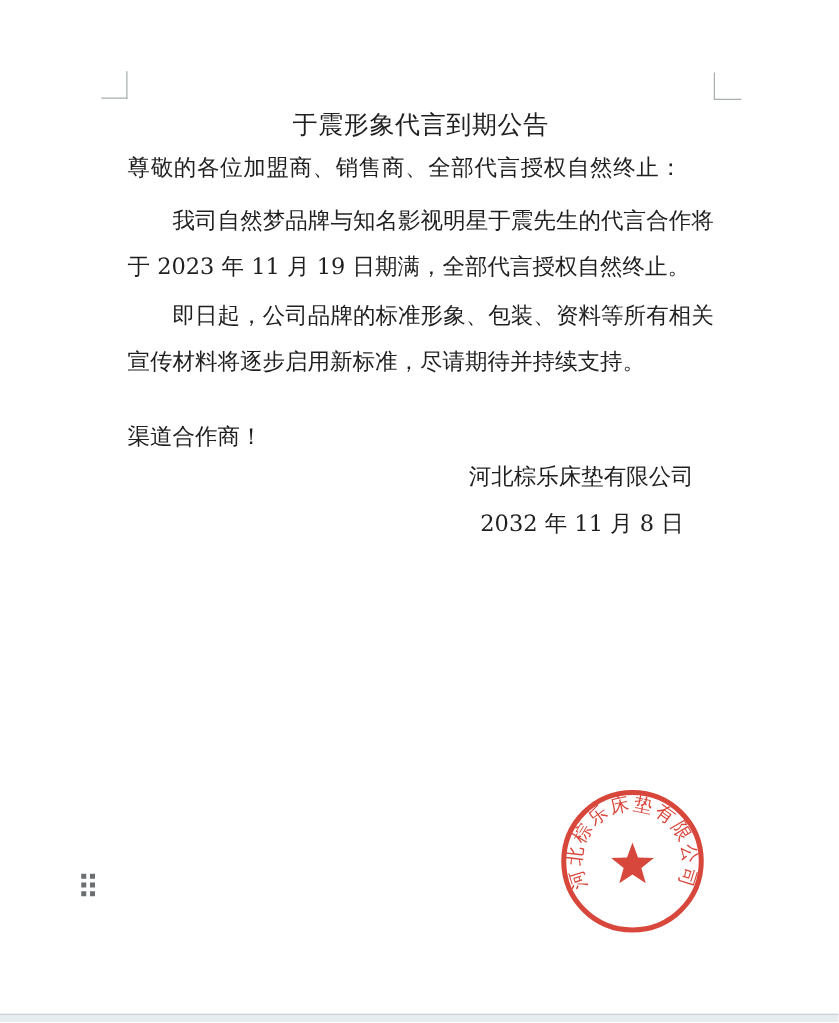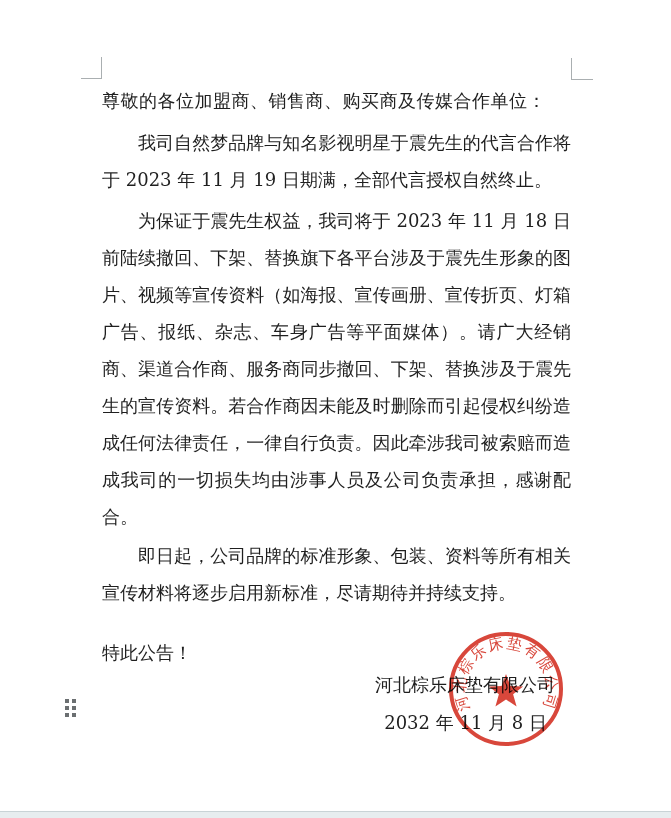--- a/index.html
+++ b/index.html
@@ -85,25 +85,25 @@
 </style>
 </head>
 <body>
 
 <div class="screen">
 
   <div class="corner-mark tl"></div>
   <div class="corner-mark tr"></div>
 
   <div class="content">
-    <p class="salutation">尊敬的各位加盟商、销售商、购买商及传媒合作单位：</p>
+    <h1>于震形象代言到期公告</h1>
+    <p class="salutation">尊敬的各位加盟商、销售商、全部代言授权自然终止：</p>
     <p class="para p1">我司自然梦品牌与知名影视明星于震先生的代言合作将于 2023 年 11 月 19 日期满，全部代言授权自然终止。</p>
-    <p class="para p2">为保证于震先生权益，我司将于 2023 年 11 月 18 日前陆续撤回、下架、替换旗下各平台涉及于震先生形象的图片、视频等宣传资料（如海报、宣传画册、宣传折页、灯箱广告、报纸、杂志、车身广告等平面媒体）。请广大经销商、渠道合作商、服务商同步撤回、下架、替换涉及于震先生的宣传资料。若合作商因未能及时删除而引起侵权纠纷造成任何法律责任，一律自行负责。因此牵涉我司被索赔而造成我司的一切损失均由涉事人员及公司负责承担，感谢配合。</p>
     <p class="para p3">即日起，公司品牌的标准形象、包装、资料等所有相关宣传材料将逐步启用新标准，尽请期待并持续支持。</p>
-    <p class="closing">特此公告！</p>
+    <p class="closing">渠道合作商！</p>
     <p class="company">河北棕乐床垫有限公司</p>
     <p class="sigdate">2032 年 11 月 8 日</p>
   </div>
 
   <svg class="seal" viewBox="0 0 130 130" aria-hidden="true">
     <circle cx="65" cy="65" r="55" fill="none" stroke-width="4" stroke="#d5372a"></circle>
     <polygon points="0,-18 4.4,-6.1 17.1,-5.6 7.1,2.3 10.6,14.6 0,7.5 -10.6,14.6 -7.1,2.3 -17.1,-5.6 -4.4,-6.1" transform="translate(65,68)" fill="#d5372a"></polygon>
     <defs>
       <path id="sealTextArc" d="M 30.2 86.7 A 41 41 0 1 1 99.8 86.7" fill="none"></path>
     </defs>

